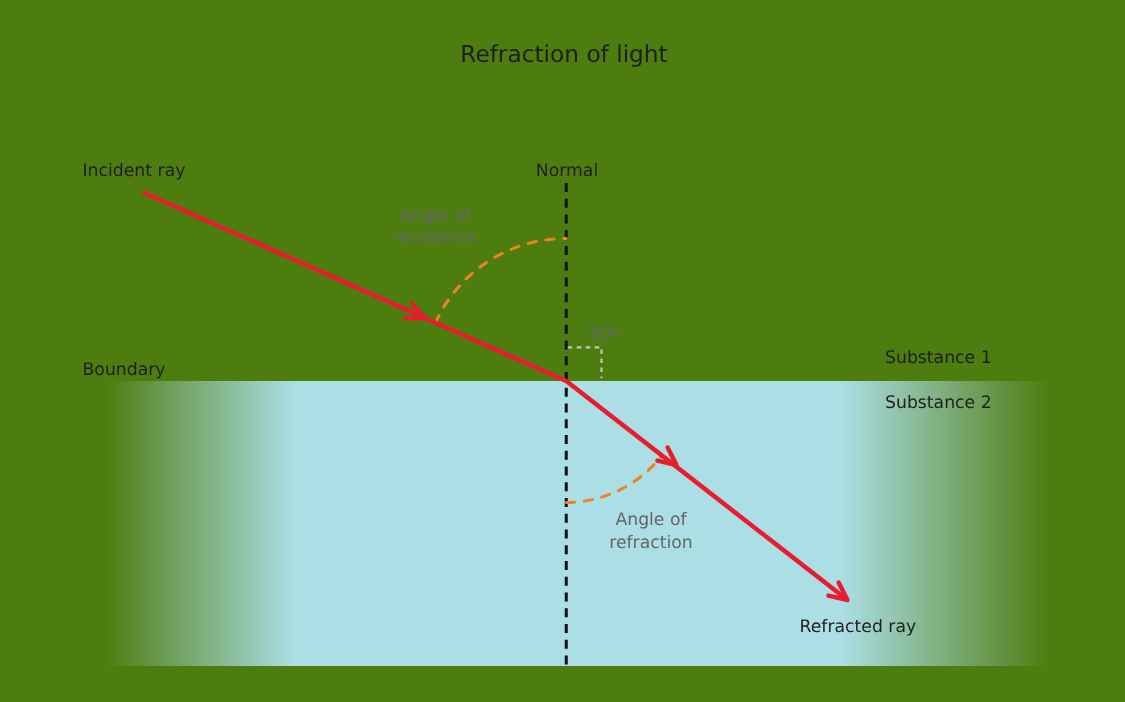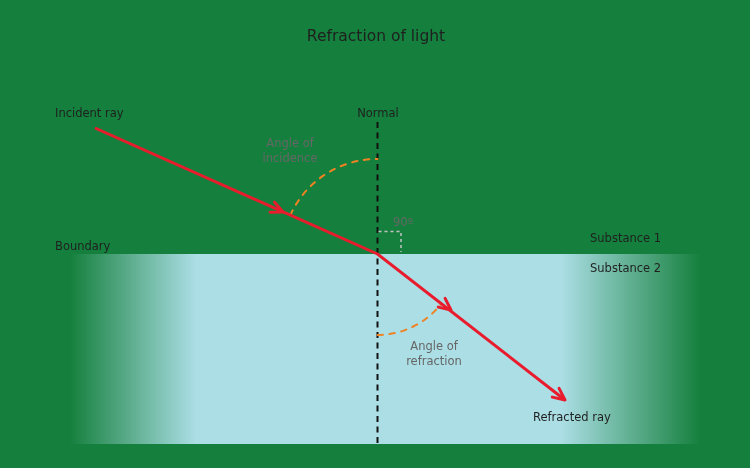--- a/index.html
+++ b/index.html
@@ -5,21 +5,21 @@
   html, body {
     margin: 0;
     padding: 0;
     background: #ffffff;
     font-family: "DejaVu Sans", "Liberation Sans", sans-serif;
   }
   .stage {
     position: relative;
     width: 750px;
     height: 468px;
-    background: #15803d;
+    background: #4d7c0f;
     overflow: hidden;
   }
   svg { display: block; }
   .title-text {
     font-size: 15.5px;
     fill: #1f1f1f;
   }
   .lbl-dark {
     font-size: 11.5px;
     fill: #1f1f1f;

